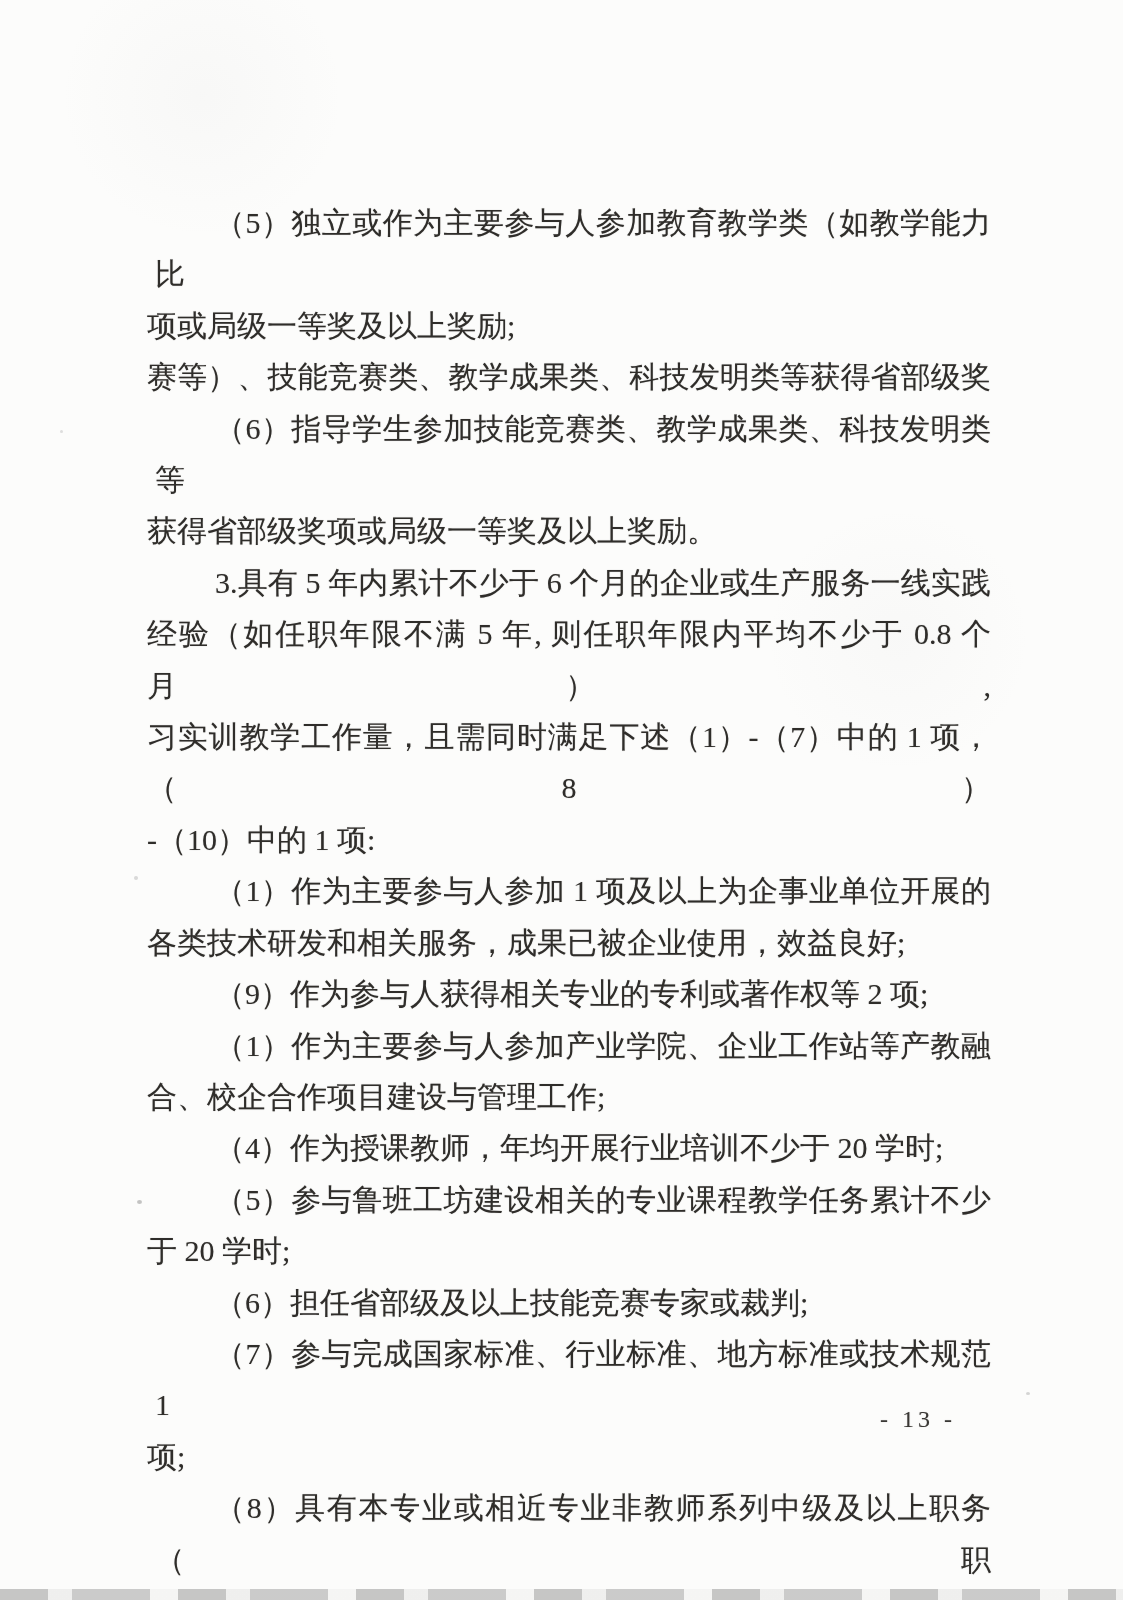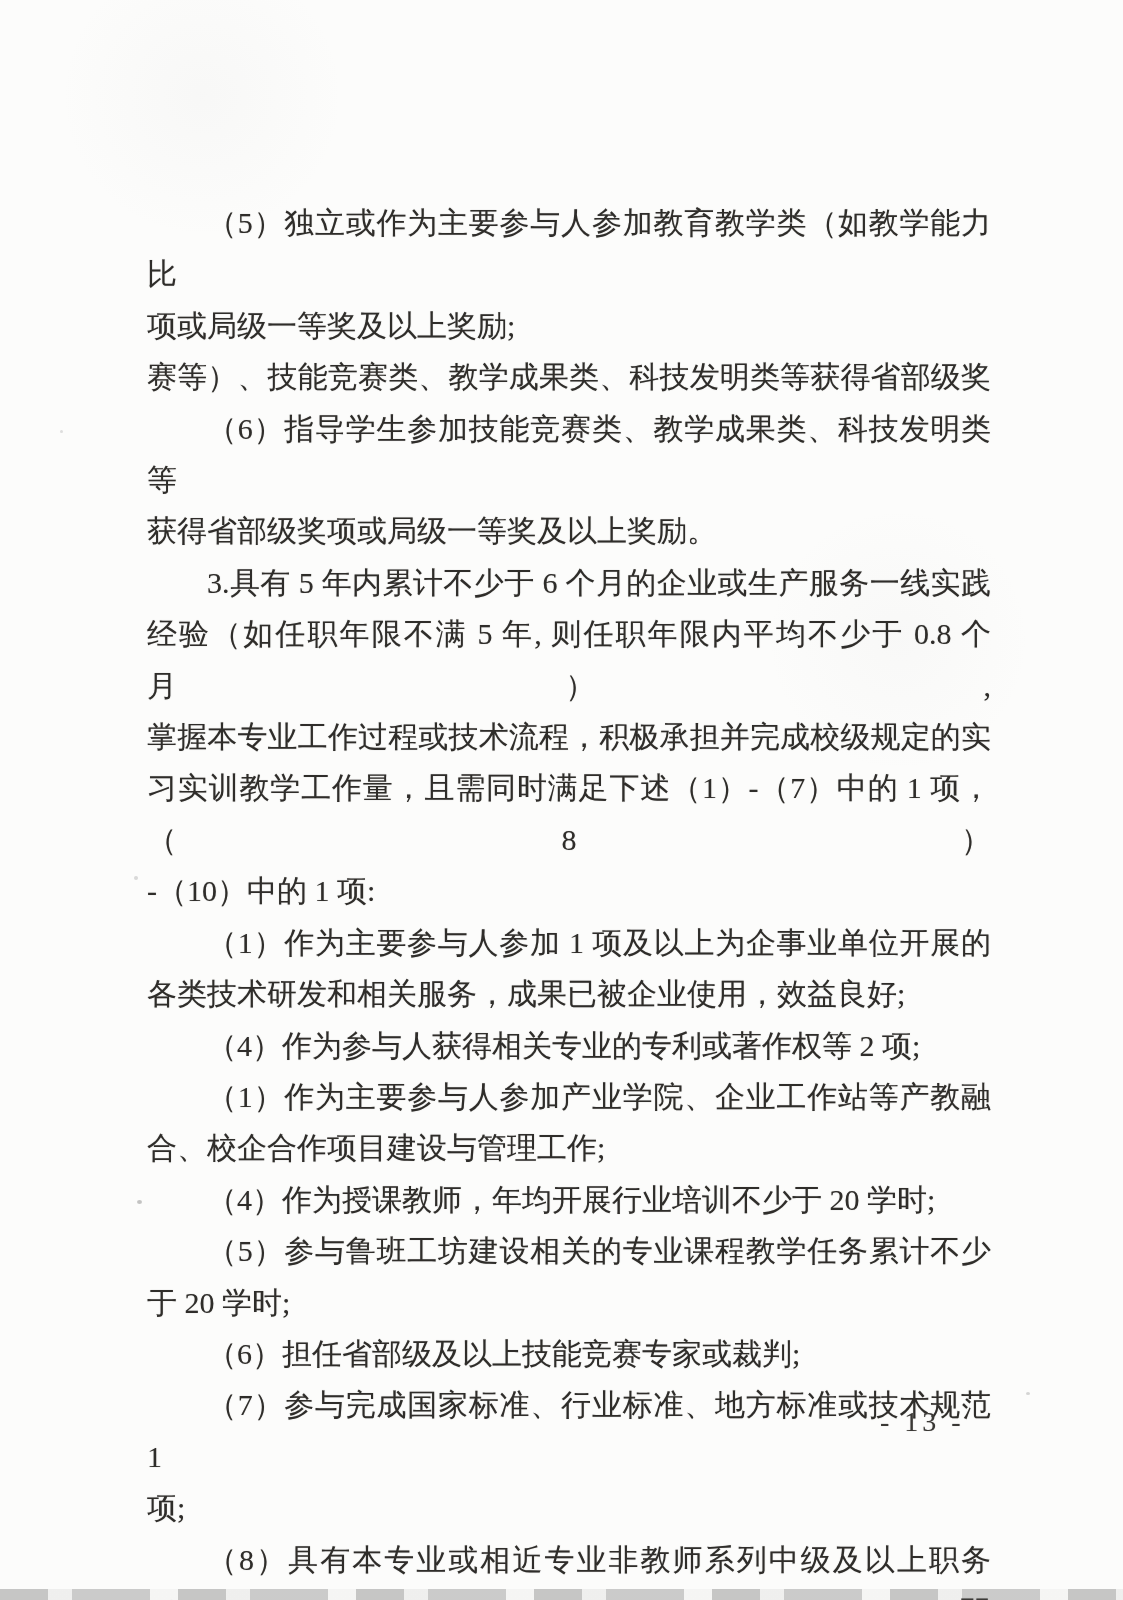--- a/index.html
+++ b/index.html
@@ -33,25 +33,26 @@
     white-space: nowrap;
   }
   .ln.fill {
     white-space: normal;
     text-align: justify;
     text-align-last: justify;
     text-justify: inter-character;
   }
   .ln.ind {
     text-indent: 60px;
+    margin-left: 8px;
   }
   .footer {
     position: absolute;
     left: 880px; top: 1406px;
-    font-size: 28px;
+    font-size: 24px;
     letter-spacing: 4px;
     color: #3a3835;
     text-shadow: 0 0 1px rgba(58,56,53,0.3);
   }
   .scan-band {
     position: absolute;
     left: 0; right: 0; bottom: 0;
     height: 11px;
     opacity: 0.55;
     filter: blur(0.7px);
@@ -77,26 +78,25 @@
 <div class="page">
 
   <div class="textblock">
     <div class="ln ind fill">（5）独立或作为主要参与人参加教育教学类（如教学能力比</div>
     <div class="ln">项或局级一等奖及以上奖励;</div>
     <div class="ln fill">赛等）、技能竞赛类、教学成果类、科技发明类等获得省部级奖</div>
     <div class="ln ind fill">（6）指导学生参加技能竞赛类、教学成果类、科技发明类等</div>
     <div class="ln">获得省部级奖项或局级一等奖及以上奖励。</div>
     <div class="ln ind fill">3.具有 5 年内累计不少于 6 个月的企业或生产服务一线实践</div>
     <div class="ln fill">经验（如任职年限不满 5 年, 则任职年限内平均不少于 0.8 个月）,</div>
-    <div class="ln fill">掌握本专业工作过程或技术流程，积极承担并完成校级规定的实</div>
     <div class="ln fill">习实训教学工作量，且需同时满足下述（1）-（7）中的 1 项，（8）</div>
     <div class="ln">-（10）中的 1 项:</div>
     <div class="ln ind fill">（1）作为主要参与人参加 1 项及以上为企事业单位开展的</div>
     <div class="ln">各类技术研发和相关服务，成果已被企业使用，效益良好;</div>
-    <div class="ln ind">（4）作为参与人获得相关专业的专利或著作权等 2 项;</div>
+    <div class="ln ind">（9）作为参与人获得相关专业的专利或著作权等 2 项;</div>
     <div class="ln ind fill">（1）作为主要参与人参加产业学院、企业工作站等产教融</div>
     <div class="ln">合、校企合作项目建设与管理工作;</div>
     <div class="ln ind">（4）作为授课教师，年均开展行业培训不少于 20 学时;</div>
     <div class="ln ind fill">（5）参与鲁班工坊建设相关的专业课程教学任务累计不少</div>
     <div class="ln">于 20 学时;</div>
     <div class="ln ind">（6）担任省部级及以上技能竞赛专家或裁判;</div>
     <div class="ln ind fill">（7）参与完成国家标准、行业标准、地方标准或技术规范 1</div>
     <div class="ln">项;</div>
     <div class="ln ind fill">（8）具有本专业或相近专业非教师系列中级及以上职务（职</div>
 

